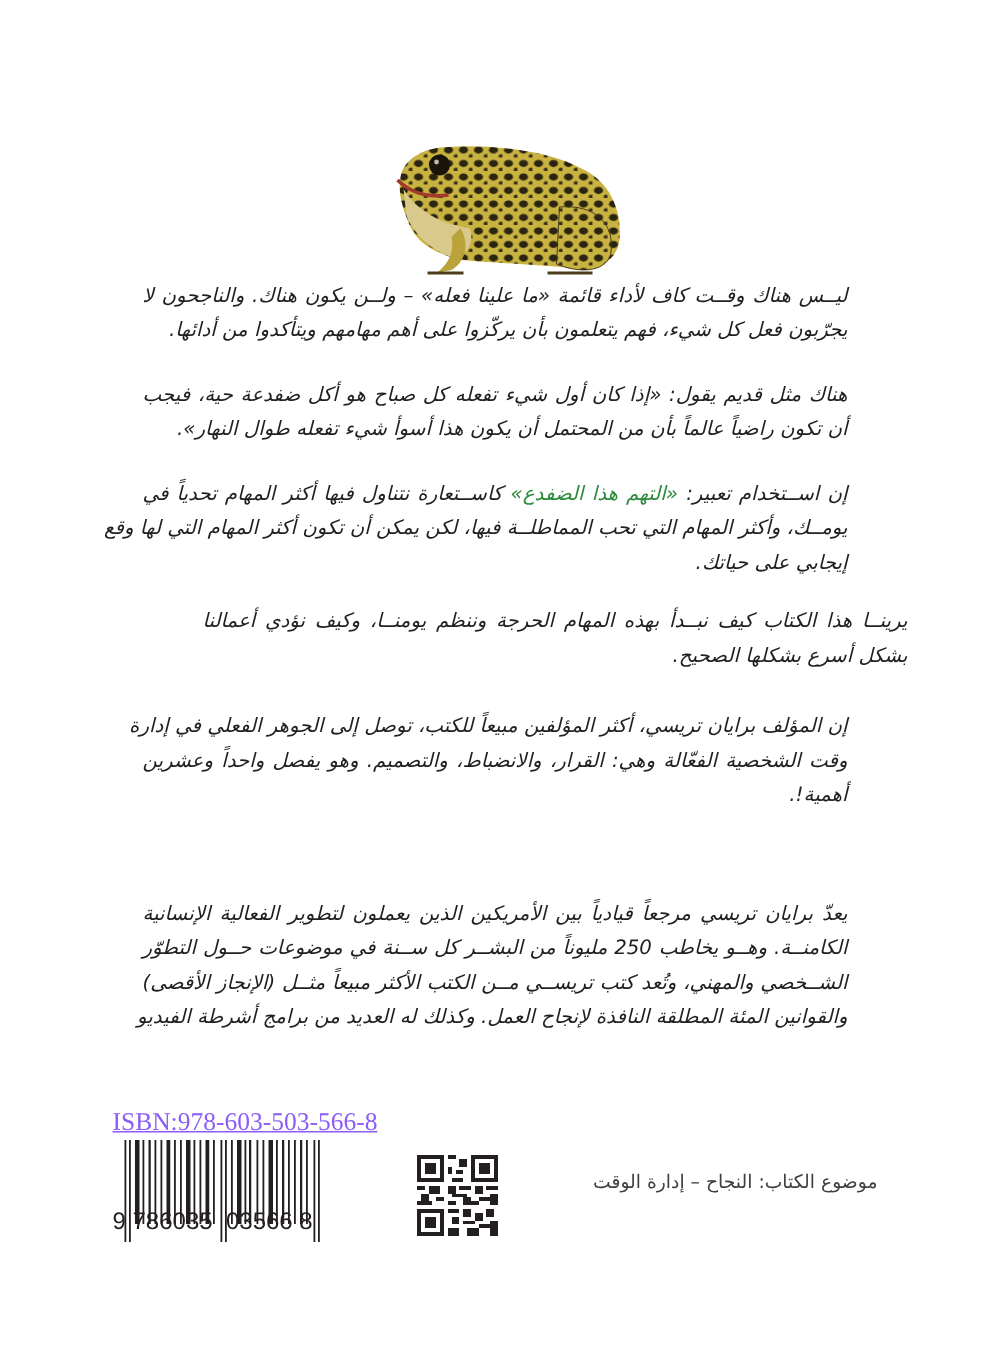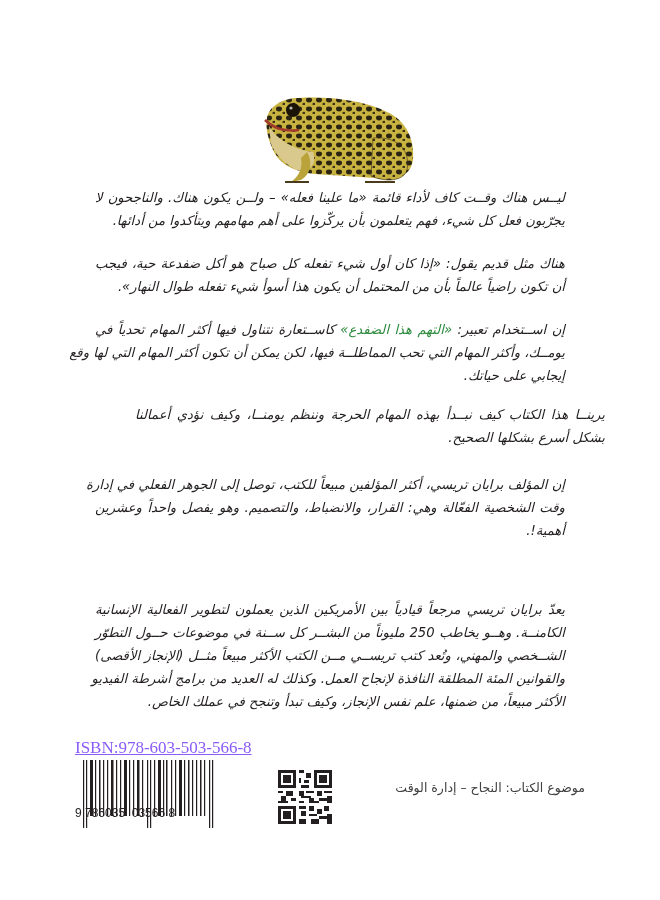--- a/index.html
+++ b/index.html
@@ -24,21 +24,21 @@
     .p5 { top: 473px; }
     .p6 { top: 598px; }
     .barcode-area { position: absolute; left: 75px; top: 738px; width: 160px; }
     .isbn-text {
       font-family: "Liberation Serif", serif; font-size: 17px; color: #8b5cf6; letter-spacing: 0;
       white-space: nowrap;
       text-decoration: underline;
     }
     .barcode-digits {
       position: absolute; left: 75px; top: 806px; width: 150px;
-      font-family: "Liberation Sans", sans-serif; font-size: 12px; color: #231f20; white-space: pre;
+      font-family: "Liberation Sans", sans-serif; font-size: 16px; color: #231f20; white-space: pre;
       background: transparent;
     }
     .qr { position: absolute; left: 278px; top: 770px; width: 54px; height: 54px; }
     .subject {
       position: absolute; left: 385px; top: 780px; width: 200px; direction: rtl; text-align: right;
       font-size: 12.5px; color: #404040; white-space: nowrap;
     }
   </style>
 </head>
 <body>
@@ -93,21 +93,20 @@
   <span class="line">إن المؤلف برايان تريسي، أكثر المؤلفين مبيعاً للكتب، توصل إلى الجوهر الفعلي في إدارة</span>
   <span class="line">وقت الشخصية الفعّالة وهي: القرار، والانضباط، والتصميم. وهو يفصل واحداً وعشرين</span>
   <span class="line last">أهمية!.</span>
 </div>
 
 <div class="text-block p6">
   <span class="line">يعدّ برايان تريسي مرجعاً قيادياً بين الأمريكين الذين يعملون لتطوير الفعالية الإنسانية</span>
   <span class="line">الكامنــة. وهــو يخاطب 250 مليوناً من البشــر كل ســنة في موضوعات حــول التطوّر</span>
   <span class="line">الشــخصي والمهني، وتُعد كتب تريســي مــن الكتب الأكثر مبيعاً مثــل (الإنجاز الأقصى)</span>
   <span class="line">والقوانين المئة المطلقة النافذة لإنجاح العمل. وكذلك له العديد من برامج أشرطة الفيديو</span>
-  <span class="line last">الأكثر مبيعاً، من ضمنها، علم نفس الإنجاز، وكيف تبدأ وتنجح في عملك الخاص.</span>
 </div>
 
 <div class="barcode-area">
   <div class="isbn-text">ISBN:978-603-503-566-8</div>
   <svg width="150" height="68" viewBox="0 0 150 68" style="display:block;margin-top:2px;">
     <g fill="#231f20">
       <rect x="8" y="0" width="1.2" height="68"></rect>
       <rect x="11" y="0" width="1.2" height="68"></rect>
       <rect x="15" y="0" width="3" height="56"></rect>
       <rect x="20" y="0" width="1.2" height="56"></rect>

